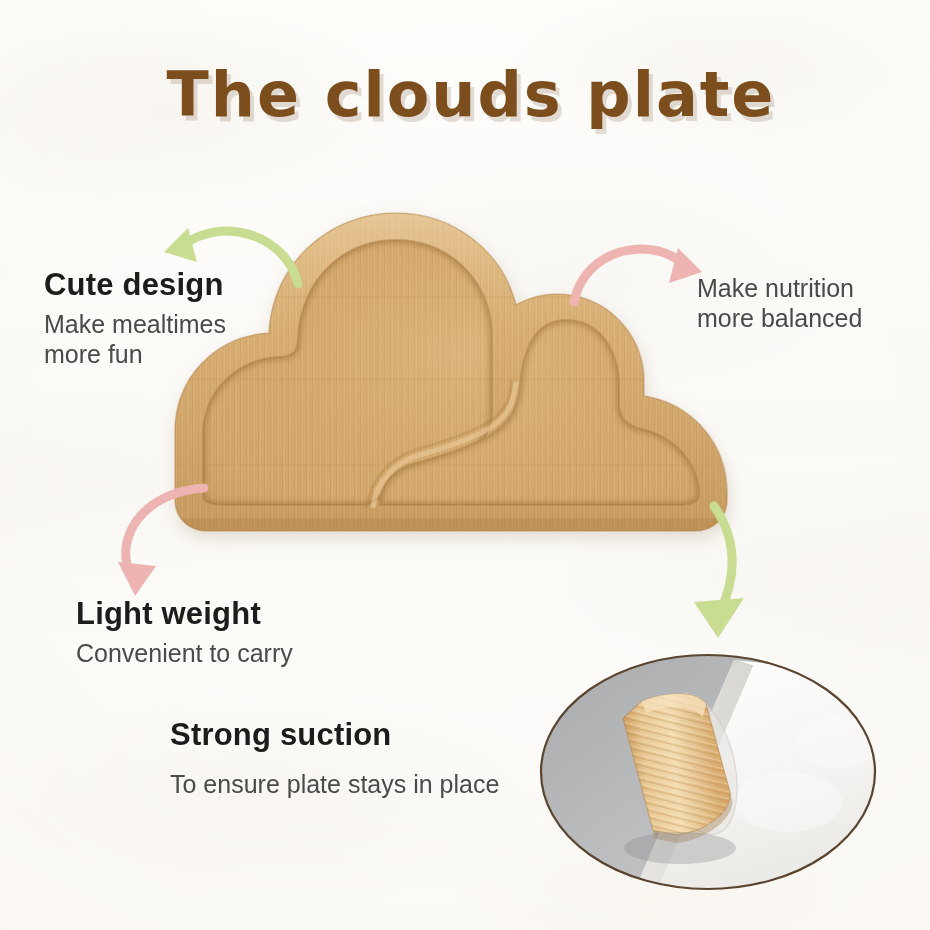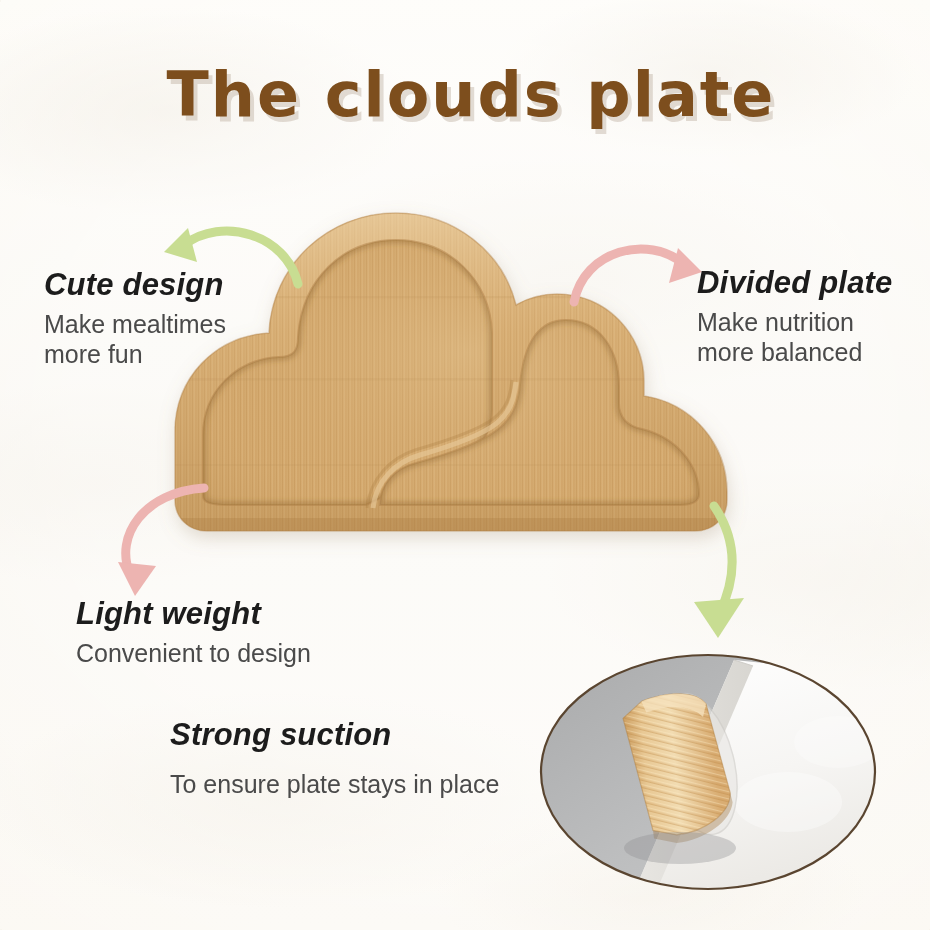--- a/index.html
+++ b/index.html
@@ -59,21 +59,20 @@
   
   .callout { position: absolute; }
   .c-head {
     font-family: "Liberation Sans", sans-serif;
     font-size: 31px;
     font-weight: 700;
     color: #1c1c1c;
     letter-spacing: .2px;
     line-height: 1.1;
     white-space: nowrap;
-    font-style: italic;
   }
   .c-sub {
     font-family: "Liberation Sans", sans-serif;
     font-size: 25px;
     font-weight: 400;
     color: #4a4a4a;
     line-height: 1.18;
     margin-top: 8px;
     white-space: pre-line;
   }
@@ -369,28 +368,27 @@
     <path d="M 18 104 L 68 100 L 42 140 Z" fill="#c8dd92"></path>
   </svg>
 
   <div class="callout" id="co-cute">
     <div class="c-head">Cute design</div>
     <div class="c-sub">Make mealtimes
 more fun</div>
   </div>
 
   <div class="callout" id="co-divided">
-    <div class="c-head">Divided plate</div>
     <div class="c-sub">Make nutrition
 more balanced</div>
   </div>
 
   <div class="callout" id="co-light">
     <div class="c-head">Light weight</div>
-    <div class="c-sub">Convenient to design</div>
+    <div class="c-sub">Convenient to carry</div>
   </div>
 
   <div class="callout" id="co-suction">
     <div class="c-head">Strong suction</div>
     <div class="c-sub">To ensure plate stays in place</div>
   </div>
 
 </div>
 
 </body></html>

